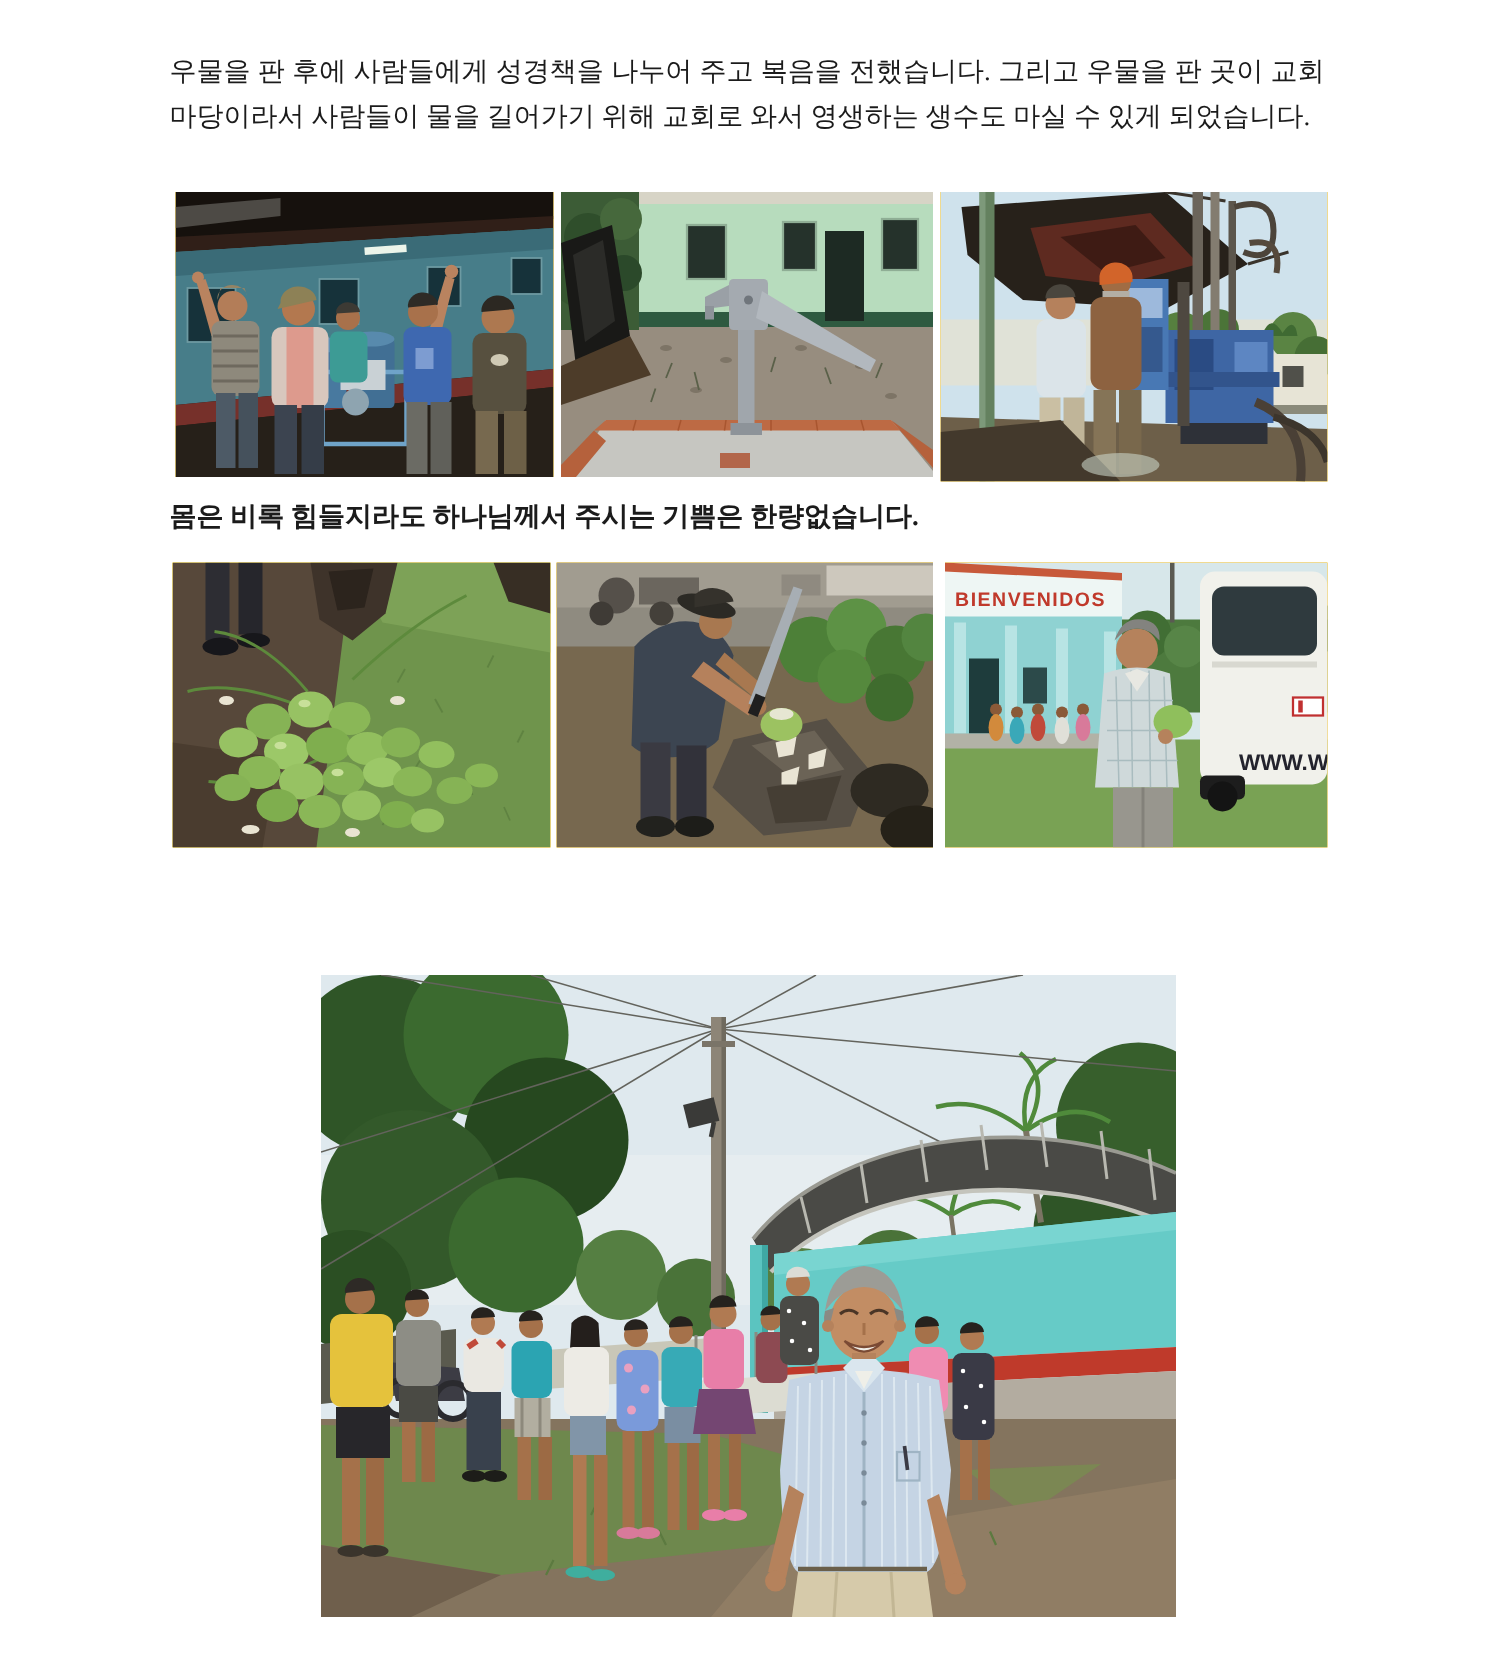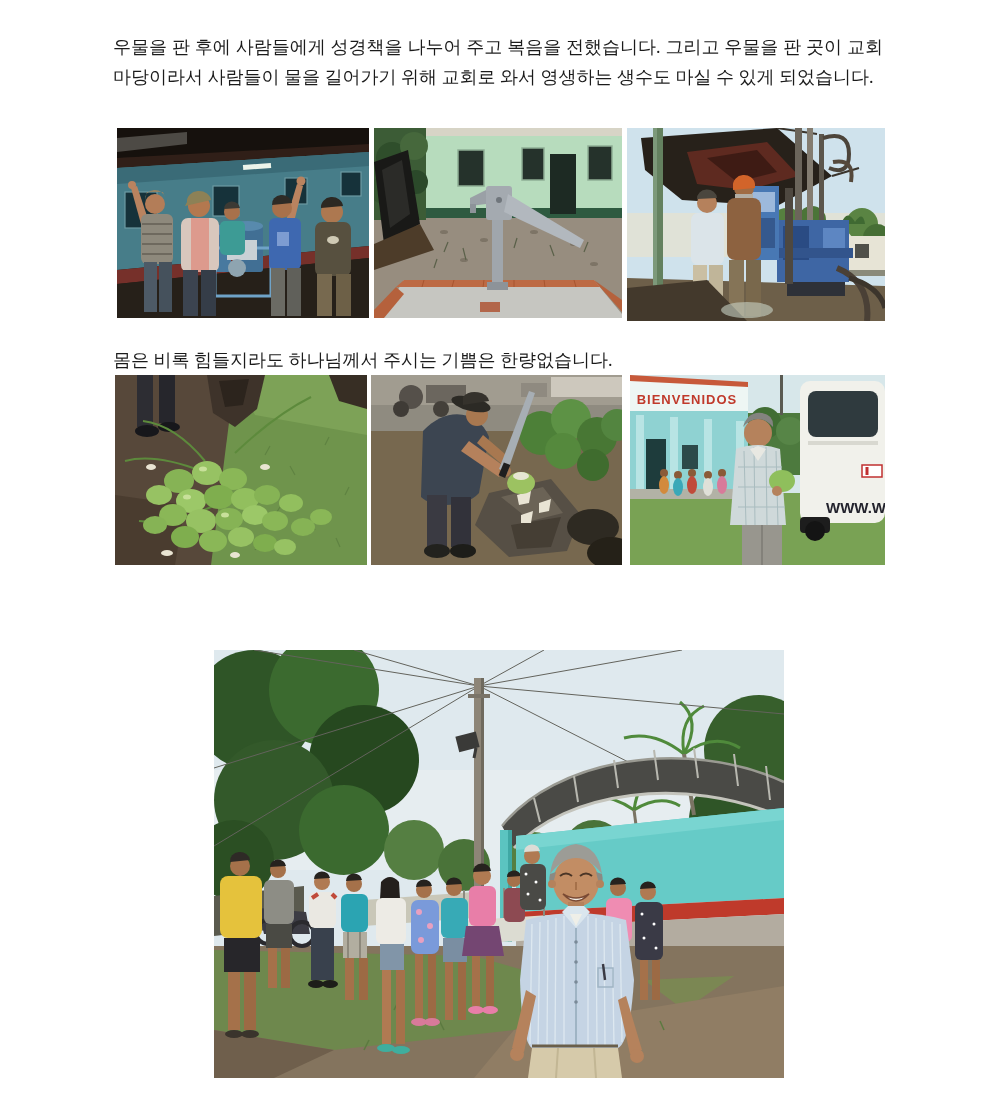--- a/index.html
+++ b/index.html
@@ -212,21 +212,21 @@
         <rect x="102" y="132" width="15" height="56" fill="#857457"></rect>
         <rect x="119" y="132" width="15" height="56" fill="#79684c"></rect>
       </g>
       <polygon points="0,160 80,152 120,193 0,193" fill="#43392c"></polygon>
       <ellipse cx="120" cy="182" rx="26" ry="8" fill="#c8d2c4" opacity="0.6"></ellipse>
       <path d="M210,140 q34,14 30,53" fill="none" stroke="#4a4036" stroke-width="6"></path>
       <path d="M222,150 q30,8 36,30" fill="none" stroke="#3c352c" stroke-width="5"></path>
     </svg>
   </figure>
 
-  <p class="para" style="top:327px;">몸은 비록 힘들지라도 하나님께서 주시는 기쁨은 한량없습니다.</p>
+  <p class="para" style="top:311px;font-weight:bold;">몸은 비록 힘들지라도 하나님께서 주시는 기쁨은 한량없습니다.</p>
 
   <figure class="photo" style="left:115px;top:375px;width:252px;height:190px;margin:0;">
     <svg viewBox="0 0 252 190" preserveAspectRatio="none">
       <rect width="252" height="190" fill="#6f944c"></rect>
       <polygon points="0,0 120,0 96,190 0,190" fill="#57483a"></polygon>
       <polygon points="0,120 70,130 60,190 0,190" fill="#4a3c2f"></polygon>
       <polygon points="120,0 252,0 252,60 140,40" fill="#7da257"></polygon>
       <g stroke="#5d8040" stroke-width="1.2" opacity="0.85">
         <path d="M150,80 l5,-9" fill="none"></path>
           <path d="M180,100 l-5,-9" fill="none"></path>

